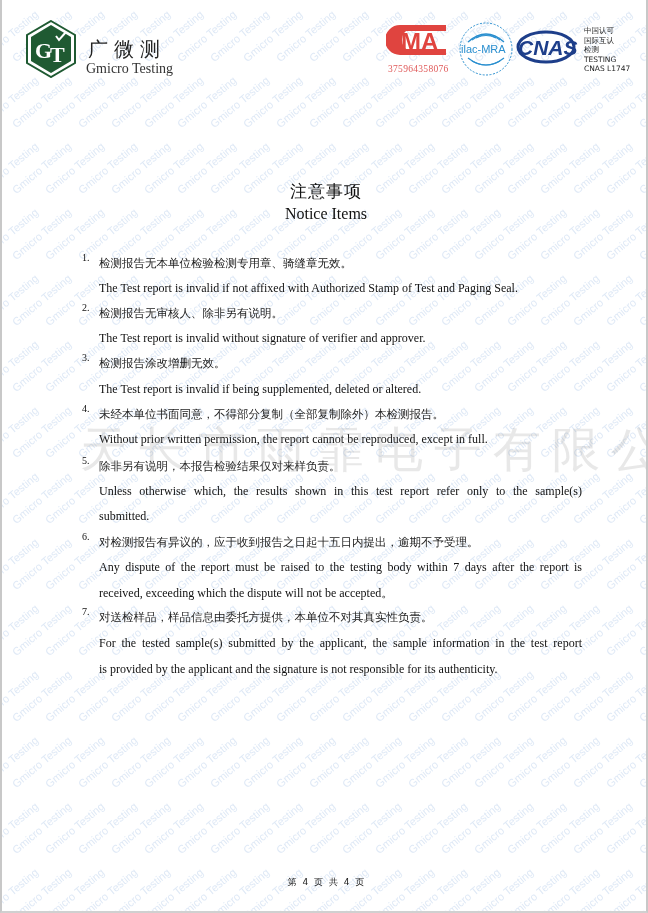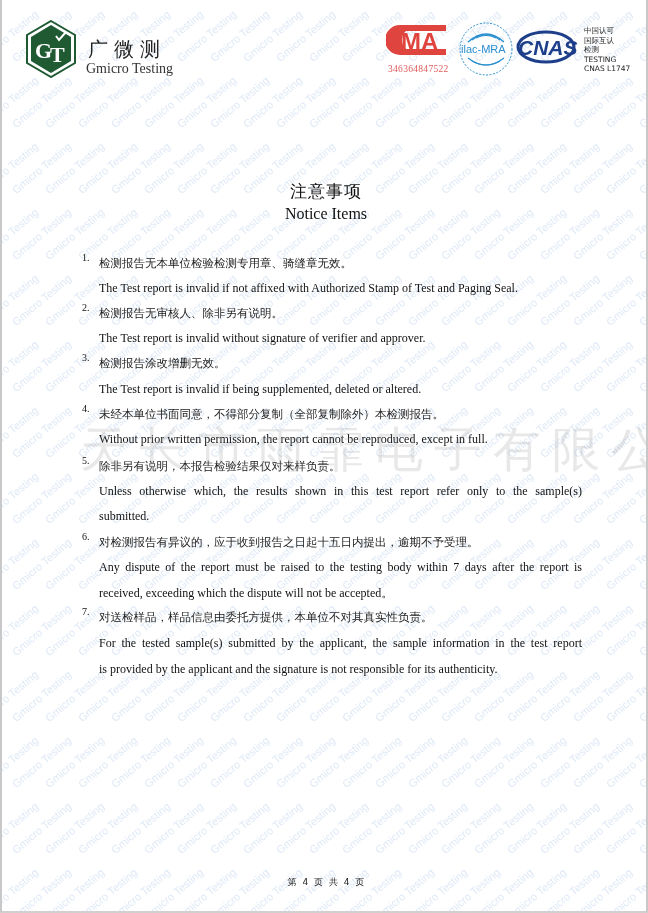--- a/index.html
+++ b/index.html
@@ -390,21 +390,21 @@
     </svg>
     <div class="brand-cn">广微测</div>
     <div class="brand-en">Gmicro Testing</div>
   </div>
 
   <div class="certs">
     <svg class="cma" viewBox="0 0 66 36">
       <path d="M14 3 H60 V9 H20 A12 12 0 0 0 20 27 H60 V33 H14 A15 15 0 0 1 14 3 Z" fill="#e0443f"></path>
       <text x="15" y="28" font-family="Liberation Sans, sans-serif" font-size="24" font-weight="bold" fill="#e0443f">MA</text>
     </svg>
-    <div class="cma-num">346364847522</div>
+    <div class="cma-num">375964358076</div>
 
     <svg class="ilac" viewBox="0 0 56 58">
       <circle cx="28" cy="29" r="26" fill="none" stroke="#2a8fcf" stroke-width="1" stroke-dasharray="2 1.5"></circle>
       <path d="M10 22 Q28 6 46 22" fill="none" stroke="#2a8fcf" stroke-width="1.2"></path>
       <path d="M14 20 Q28 10 42 20" fill="none" stroke="#2a8fcf" stroke-width="1.2"></path>
       <path d="M18 18 Q28 13 38 18" fill="none" stroke="#2a8fcf" stroke-width="1.2"></path>
       <path d="M10 38 Q28 52 46 38" fill="none" stroke="#2a8fcf" stroke-width="1.2"></path>
       <path d="M14 41 Q28 49 42 41" fill="none" stroke="#2a8fcf" stroke-width="1.2"></path>
       <text x="3" y="33" font-family="Liberation Sans, sans-serif" font-size="11" fill="#2a8fcf">ilac-MRA</text>
     </svg>

